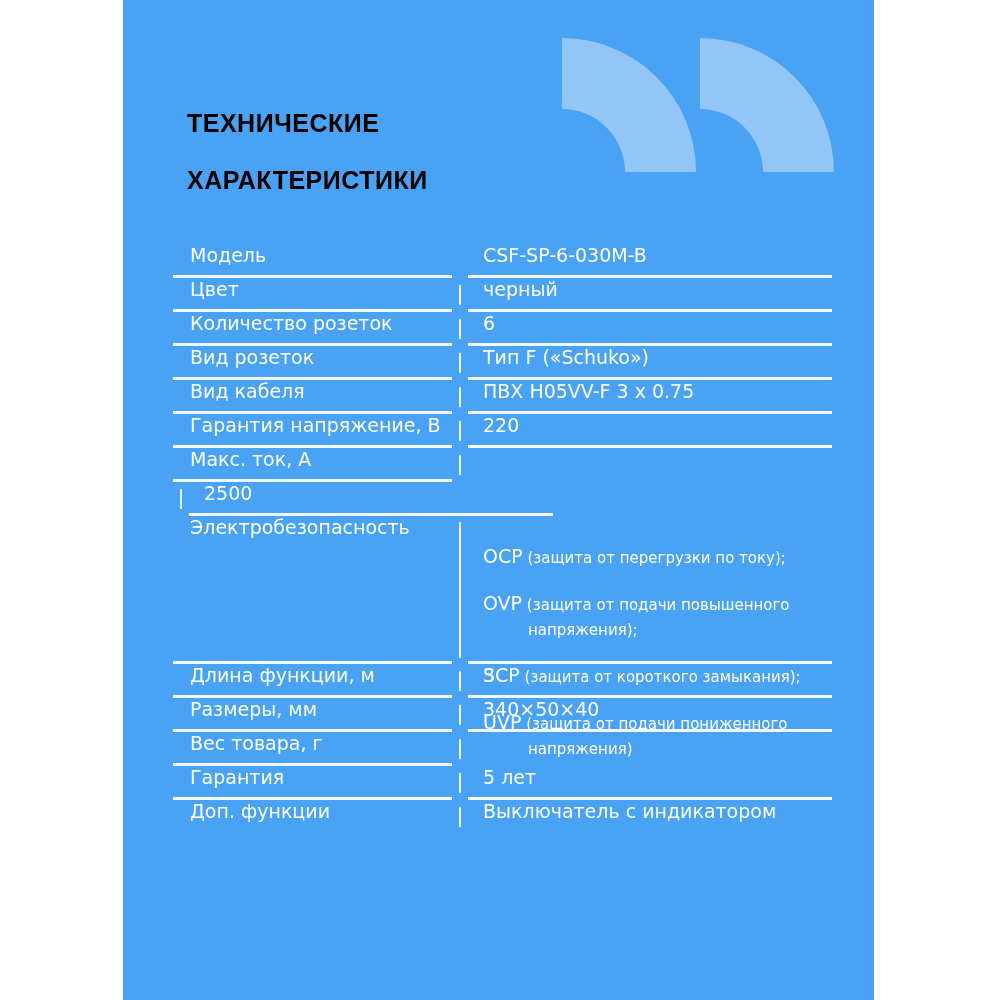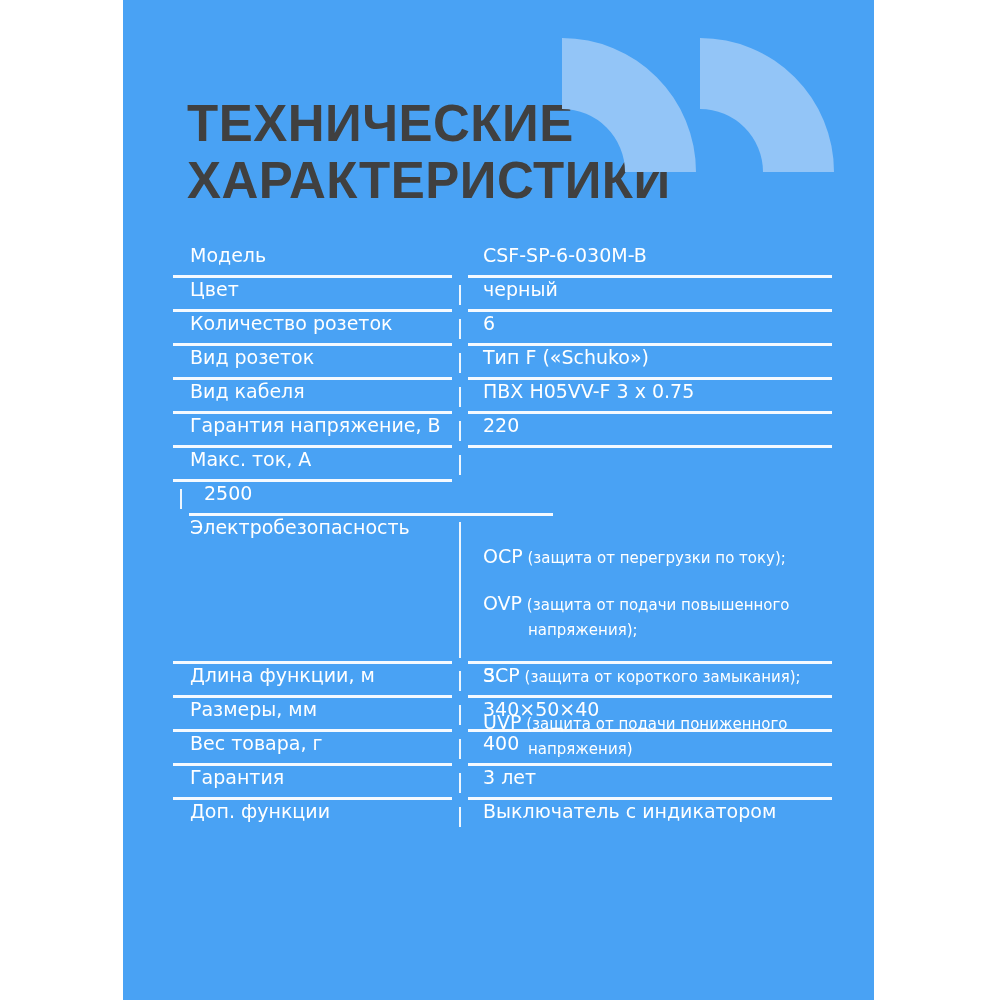--- a/index.html
+++ b/index.html
@@ -7,22 +7,22 @@
     width:1000px;height:1000px;background:#ffffff;position:relative;overflow:hidden;
     font-family:"DejaVu Sans","Liberation Sans",sans-serif;
   }
   .panel{
     position:absolute;left:123px;top:0;width:751px;height:1000px;
     background:#49a2f4;color:#ffffff;
   }
   .title{
     position:absolute;left:64px;top:95px;
     font-family:"Liberation Sans",sans-serif;
-    font-weight:bold;font-size:51px;line-height:57px;letter-spacing:.5px;
-    color:#404040;white-space:nowrap;
+    font-weight:bold;font-size:25px;line-height:57px;letter-spacing:.5px;
+    color:#000000;white-space:nowrap;
   }
   .title span{display:block;}
   .quotes{position:absolute;left:439px;top:38px;width:272px;height:134px;}
   .spec-table{position:absolute;left:50px;top:244px;width:659px;}
   .row{display:flex;align-items:stretch;height:34px;}
   .row.tall{height:148px;}
   .cell{box-sizing:border-box;border-bottom:3px solid rgba(255,255,255,0.95);}
   .row.no-line .cell{border-bottom:none;}
   .label-cell{
     width:279px;display:flex;align-items:flex-start;padding-left:17px;
@@ -179,33 +179,30 @@
       <span>340×50×40</span>
     </div>
   </div>
       <div class="row">
     <div class="cell label-cell">
       <span>Вес товара, г</span>
     </div>
     <div class="sep-cell">
       <span class="pipe"></span>
     </div>
-    <div class="cell value-cell">
-      <span>400</span>
-    </div>
   </div>
       <div class="row">
     <div class="cell label-cell">
       <span>Гарантия</span>
     </div>
     <div class="sep-cell">
       <span class="pipe"></span>
     </div>
     <div class="cell value-cell">
-      <span>3 лет</span>
+      <span>5 лет</span>
     </div>
   </div>
       <div class="row no-line">
     <div class="cell label-cell">
       <span>Доп. функции</span>
     </div>
     <div class="sep-cell">
       <span class="pipe"></span>
     </div>
     <div class="cell value-cell">

